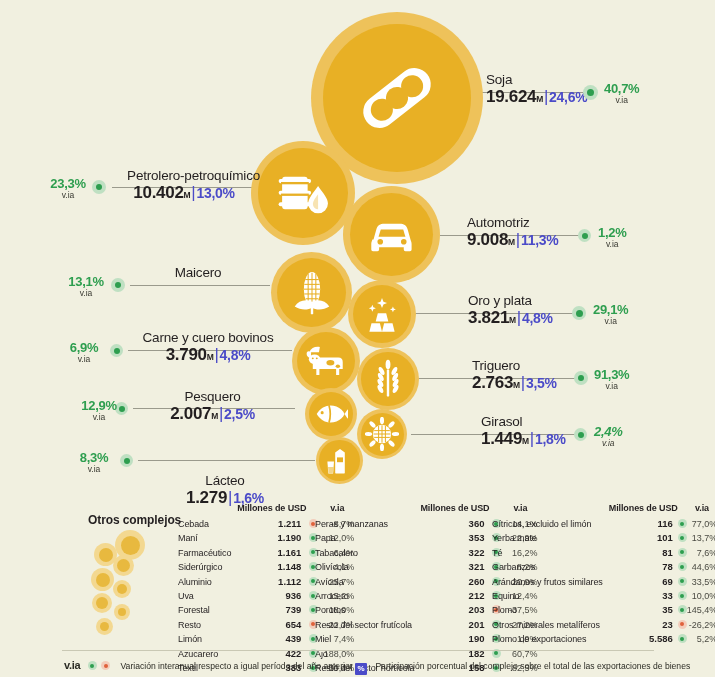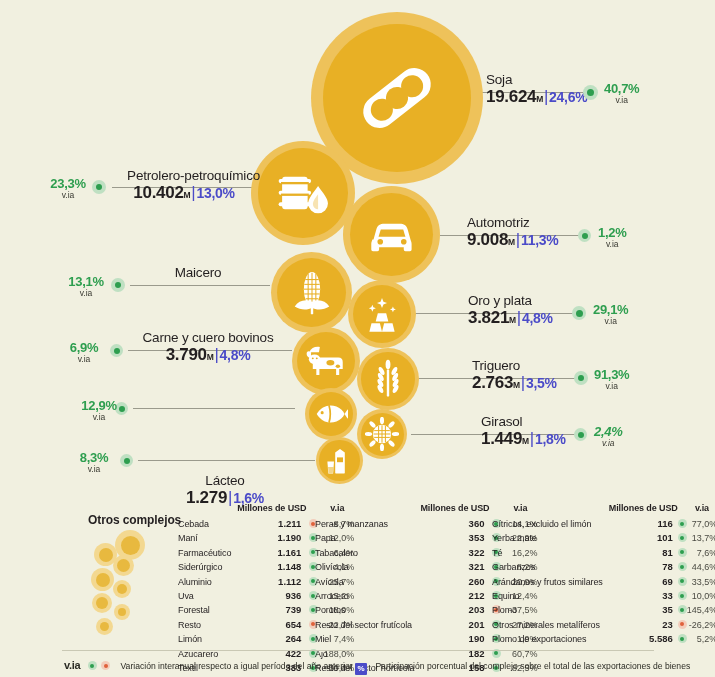--- a/index.html
+++ b/index.html
@@ -330,20 +330,26 @@
     </div>
   </div>
   <div class="dot" style="left:574px;top:371px;width:14px;height:14px;">
       <i style="width:6px;height:6px;"></i>
     </div>
   <div class="via" style="left:594px;top:368px;">
     <div class="p">91,3%</div>
     <div class="t">v.ia</div>
   </div>
 
+  <div class="lbl l" style="left:130px;top:389px;width:165px;">
+    <div class="name" style="text-align:center;">Pesquero</div>
+    <div class="vals" style="text-align:center;">
+      <span>2.007</span><span class="mm">M</span><span class="bar">|</span><span class="pct">2,5%</span>
+    </div>
+  </div>
   <div class="dot" style="left:115px;top:402px;width:13px;height:13px;">
       <i style="width:6px;height:6px;"></i>
     </div>
   <div class="via" style="left:66px;top:399px;width:44px;margin-left:11px;">
     <div class="p">12,9%</div>
     <div class="t">v.ia</div>
   </div>
 
   <div class="lbl r" style="left:481px;top:414px;">
     <div class="name">Girasol</div>
@@ -453,21 +459,21 @@
           <td class="p">18,0%</td>
         </tr>
         <tr>
           <td class="n">Resto</td>
           <td class="v">654</td>
           <td class="d"><span class="minidot neg"></span></td>
           <td class="p">-22,7%</td>
         </tr>
         <tr>
           <td class="n">Limón</td>
-          <td class="v">264</td>
+          <td class="v">439</td>
           <td class="d"><span class="minidot"></span></td>
           <td class="p">7,4%</td>
         </tr>
         <tr>
           <td class="n">Azucarero</td>
           <td class="v">422</td>
           <td class="d"><span class="minidot"></span></td>
           <td class="p">188,0%</td>
         </tr>
         <tr>

